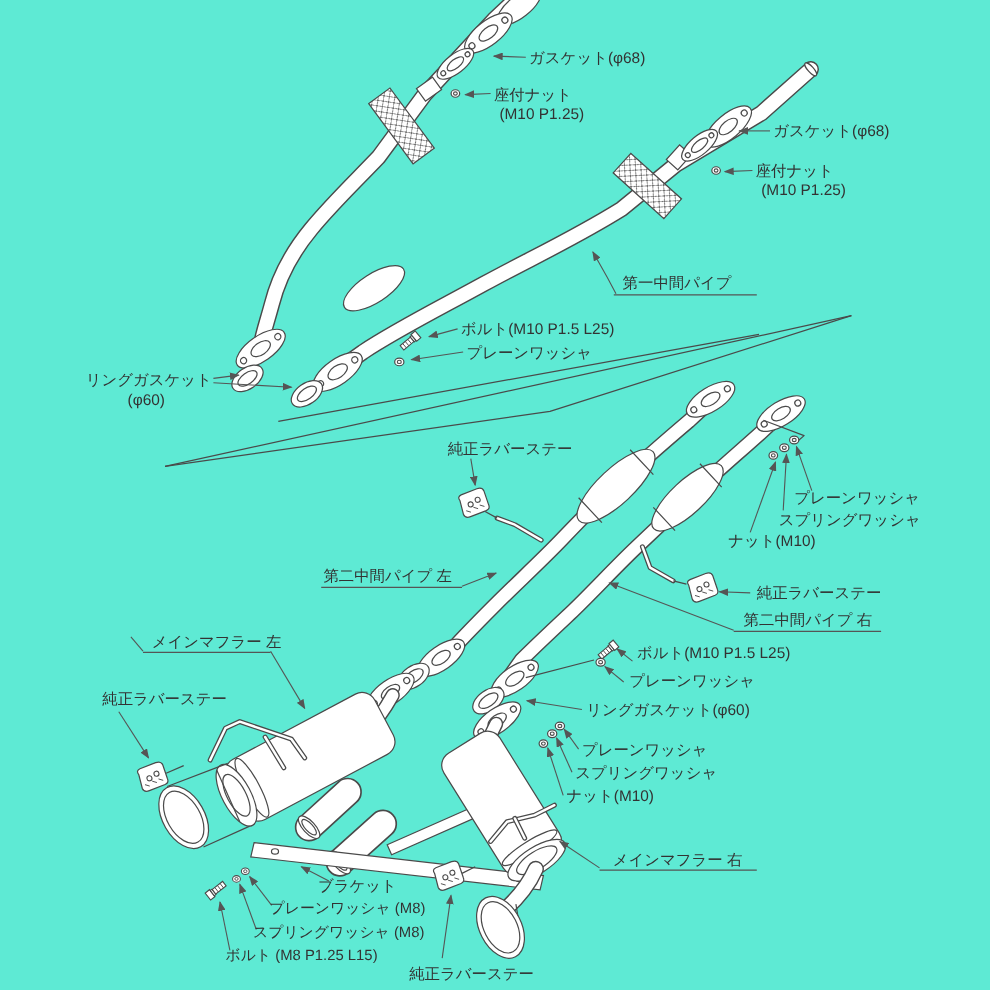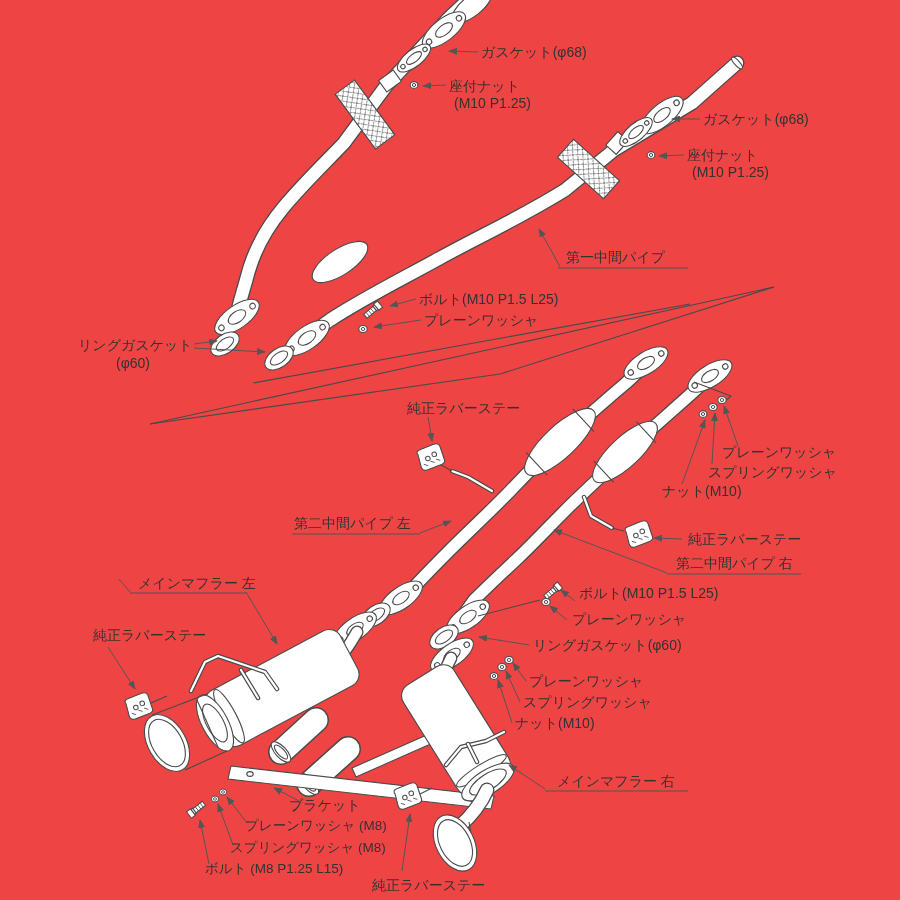--- a/index.html
+++ b/index.html
@@ -1,16 +1,16 @@
 <!DOCTYPE html>
 <html><head>
 <meta charset="utf-8">
 <style>
   html,body{margin:0;padding:0;background:#fff;}
-  .stage{width:900px;height:900px;background:#ef4444;position:relative;overflow:hidden;}
+  .stage{width:900px;height:900px;background:#5eead4;position:relative;overflow:hidden;}
   svg{display:block;}
   .tube-o{fill:none;stroke:#4a4a4a;stroke-linecap:round;stroke-linejoin:round;}
   .tube-i{fill:none;stroke:#ffffff;stroke-linecap:round;stroke-linejoin:round;}
   .ln{fill:none;stroke:#4a4a4a;stroke-width:1.1;stroke-linejoin:round;}
   .fw{fill:#ffffff;stroke:#4a4a4a;stroke-width:1.1;}
   .fn{fill:none;stroke:#4a4a4a;stroke-width:1.1;}
   .leader{fill:none;stroke:#555555;stroke-width:1;}
   .ul{stroke:#555555;stroke-width:1.1;}
   .lbl{font-family:"Liberation Sans","DejaVu Sans",sans-serif;font-size:14px;fill:#333333;}
   .lbl-s{font-family:"Liberation Sans","DejaVu Sans",sans-serif;font-size:13.5px;fill:#333333;}

